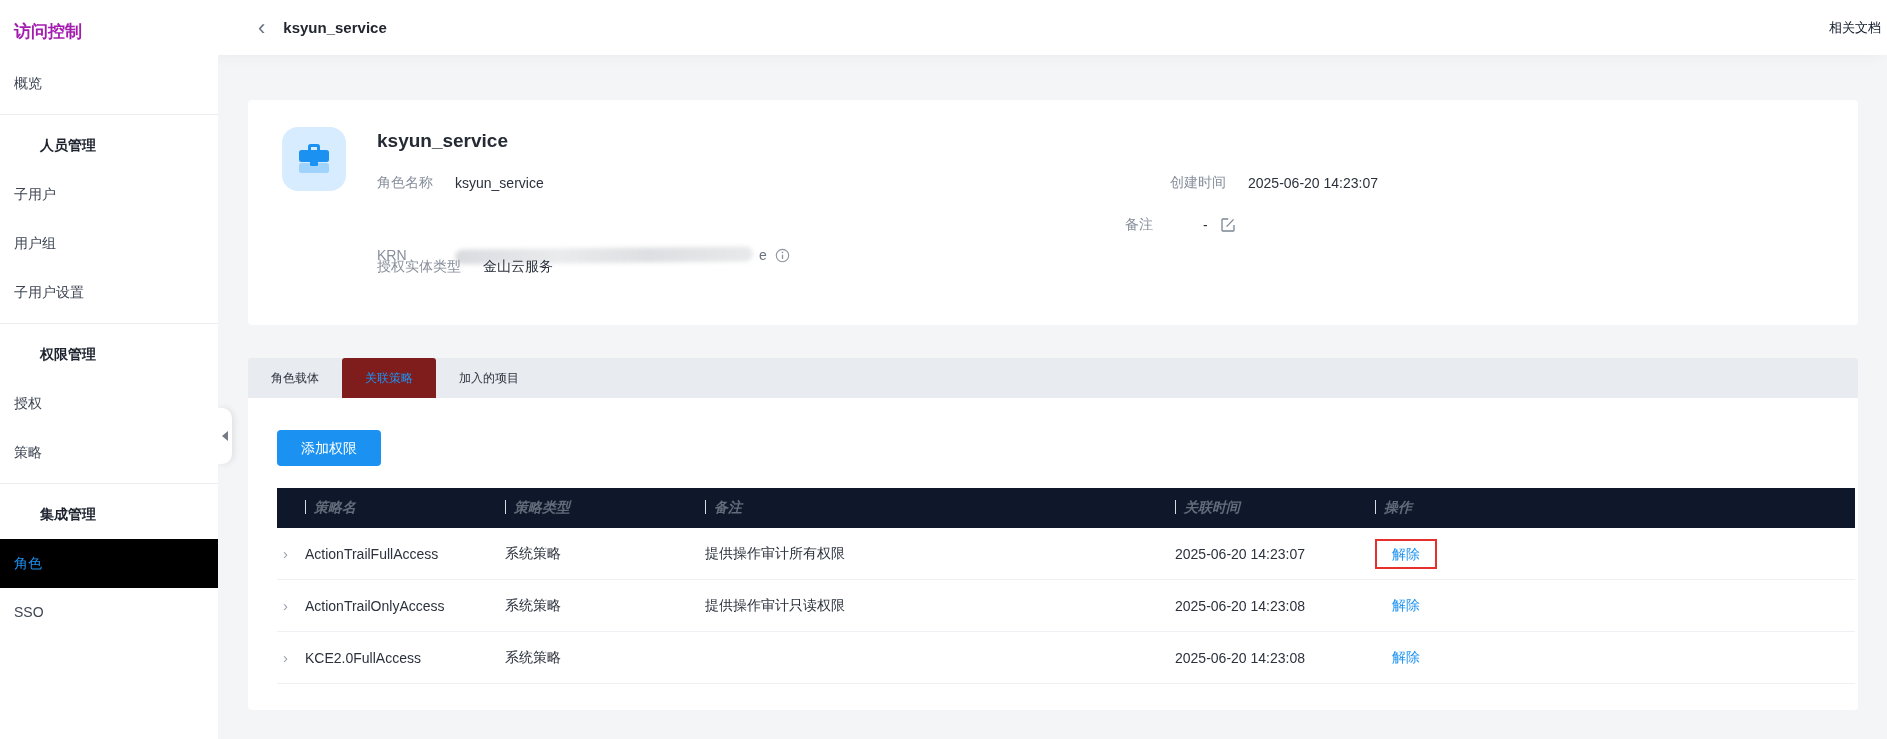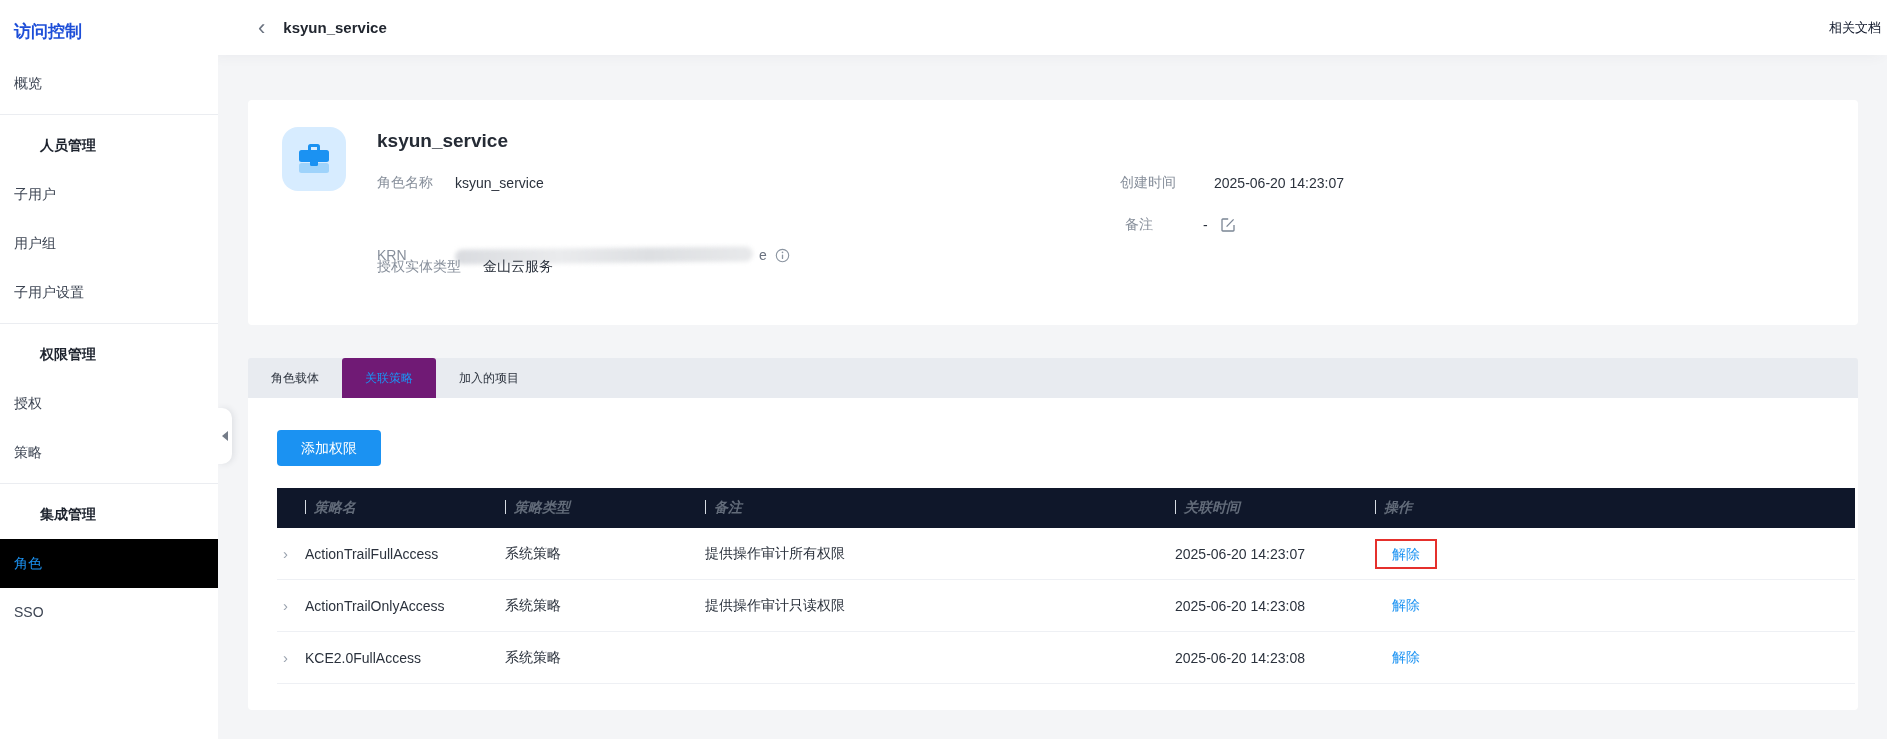--- a/index.html
+++ b/index.html
@@ -8,21 +8,21 @@
     font-family:"Liberation Sans","DejaVu Sans",sans-serif;
     font-size:14px; color:#2b323d; background:#f4f5f7;
     position:relative; overflow:hidden;
   }
 
   
   .sidebar {
     position:absolute; left:0; top:0; width:218px; height:739px;
     background:#fff; z-index:2;
   }
-  .side-title { padding:20px 14px 16px; font-size:17px; font-weight:700; color:#1d4ed8; }
+  .side-title { padding:20px 14px 16px; font-size:17px; font-weight:700; color:#a21caf; }
   .side-item {
     height:49px; line-height:49px; padding-left:14px; color:#3d4553;
     cursor:pointer; font-size:14px;
   }
   .side-item.section { font-weight:700; color:#1d232e; cursor:default;padding-left:40px; }
   .side-item.active { background:#000000; color:#1b92f2; }
   .side-divider { border-top:1px solid #ebedf1; margin:6px 0; }
 
   .collapse-tab {
     position:absolute; left:218px; top:408px; width:14px; height:56px;
@@ -62,40 +62,40 @@
     display:flex; align-items:center; justify-content:center;
   }
   .role-title { position:absolute; left:129px; top:30px; font-size:19px; font-weight:600; color:#252b35; }
   .field-row { position:absolute; height:22px; display:flex; align-items:center; }
   .field-label { color:#878f9b; margin-right:22px; white-space:nowrap; }
   .field-label.wcol { min-width:56px; }
   .field-value { color:#2b323d; white-space:nowrap; display:flex; align-items:center; }
   .fl-1 { left:129px; top:72px; }
   .fl-2 { left:129px; top:114px;margin-top:30px; }
   .fl-3 { left:129px; top:156px; }
-  .fr-1 { left:872px; top:72px;gap:16px; }
+  .fr-1 { left:922px; top:72px; }
   .fr-2 { left:877px; top:114px; }
   .blur-scribble {
     display:inline-block; width:298px; height:15px; border-radius:8px;
     background:linear-gradient(90deg,#d9dbdf,#eaebed 35%,#dddfe2 65%,#e8e9eb);
     filter:blur(2px); transform:rotate(-.6deg); margin-right:6px;
   }
   .krn-suffix { color:#6a7280; margin-right:8px; }
   .icon-btn { display:inline-flex; align-items:center; cursor:pointer; }
 
   
   .tabstrip {
     position:absolute; left:248px; top:358px; width:1610px; height:40px;
     background:#e8ebf0; border-radius:3px 3px 0 0; display:flex;
   }
   .tab {
     padding:0 23px; line-height:40px; font-size:12px; color:#2b323d;
     cursor:pointer; white-space:nowrap;
   }
-  .tab.active { background:#701a75; color:#1b92f2; border-radius:3px 3px 0 0; }
+  .tab.active { background:#7f1d1d; color:#1b92f2; border-radius:3px 3px 0 0; }
 
   
   .panel-card {
     position:absolute; left:248px; top:398px; width:1610px; height:312px;
     background:#fff; border-radius:0 0 4px 4px;
   }
   .add-btn {
     position:absolute; left:29px; top:32px; height:36px; padding:0 24px;
     background:#1b92f2; color:#fff; border:none; border-radius:4px;
     font-size:14px; font-family:inherit; cursor:pointer; line-height:36px;

